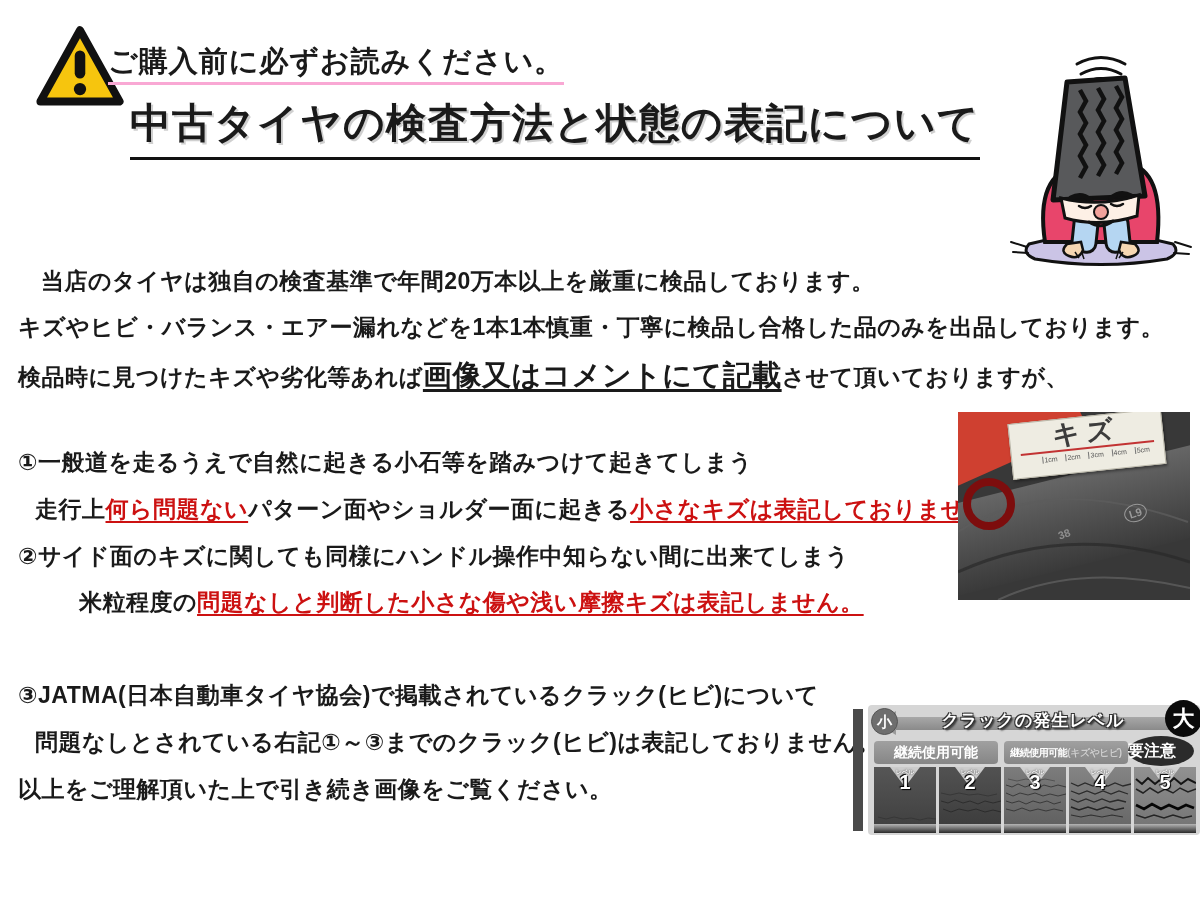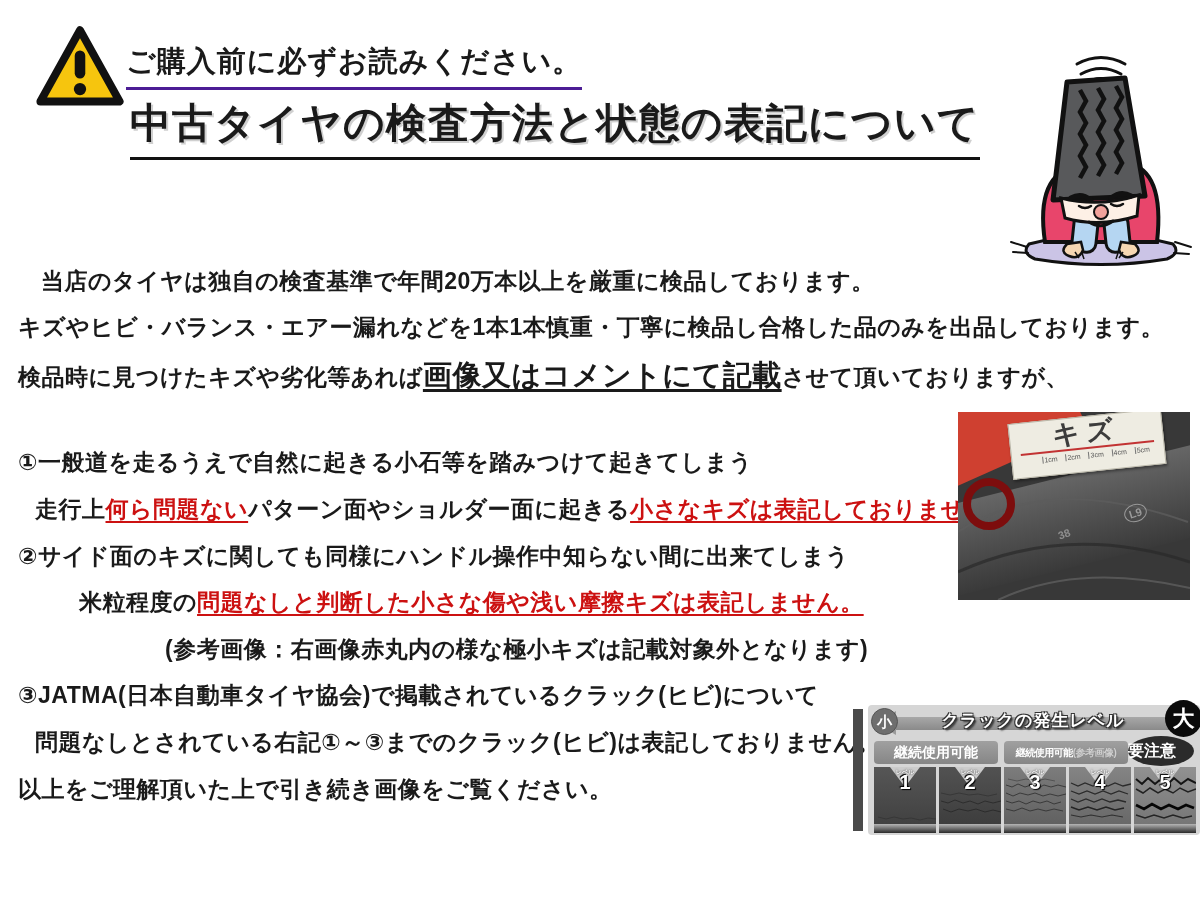--- a/index.html
+++ b/index.html
@@ -2,22 +2,22 @@
 <html><head>
 <meta charset="utf-8">
 <style>
   * { margin:0; padding:0; box-sizing:border-box; }
   html,body { width:1200px; height:900px; background:#ffffff; }
   body { font-family:"Liberation Sans","DejaVu Sans",sans-serif; color:#1a1a1a; position:relative; overflow:hidden; }
   .page { position:absolute; inset:0; background:#fff; }
 
   
   .warn-icon { position:absolute; left:36px; top:24px; width:88px; height:88px; }
-  .header-line { position:absolute; left:126px; top:42px; font-size:29px; font-weight:800; letter-spacing:1px; white-space:nowrap;
-                 border-bottom:3px solid #4c1d95; padding-bottom:5px; }
+  .header-line { position:absolute; left:108px; top:42px; font-size:29px; font-weight:800; letter-spacing:1px; white-space:nowrap;
+                 border-bottom:3px solid #f9a8d4; }
   .page-title { position:absolute; left:130px; top:96px; font-size:41px; font-weight:800; letter-spacing:1px; white-space:nowrap;
                 border-bottom:3px solid #111; padding-bottom:6px; text-shadow:2px 2px 0 rgba(170,170,170,0.55); }
 
   
   .tline { position:absolute; font-size:23px; font-weight:700; white-space:nowrap; letter-spacing:0.5px; }
   .red-u { color:#cc1111; text-decoration:underline; text-decoration-thickness:2px; text-underline-offset:4px; }
   .blk-u-big { font-size:29px; font-weight:700; text-decoration:underline; text-decoration-thickness:3px; text-underline-offset:4px; }
 
   
   .mascot { position:absolute; left:1005px; top:46px; width:192px; height:220px; }
@@ -130,23 +130,20 @@
   </div>
   <div class="tline" style="left:35px; top:494px;">
     <span>走行上</span><span class="red-u">何ら問題ない</span><span>パターン面やショルダー面に起きる</span><span class="red-u">小さなキズは表記しておりません。</span>
   </div>
   <div class="tline" style="left:18px; top:541px;">
     <span>②サイド面のキズに関しても同様にハンドル操作中知らない間に出来てしまう</span>
   </div>
   <div class="tline" style="left:35px; top:587px;margin-left:44px;">
     <span>米粒程度の</span><span class="red-u">問題なしと判断した小さな傷や浅い摩擦キズは表記しません。</span>
   </div>
-  <div class="tline" style="left:165px; top:634px;">
-    <span>(参考画像：右画像赤丸内の様な極小キズは記載対象外となります)</span>
-  </div>
   <div class="tline" style="left:18px; top:680px;">
     <span>③JATMA(日本自動車タイヤ協会)で掲載されているクラック(ヒビ)について</span>
   </div>
   <div class="tline" style="left:35px; top:727px;">
     <span>問題なしとされている右記①～③までのクラック(ヒビ)は表記しておりません。</span>
   </div>
   <div class="tline" style="left:18px; top:774px;">
     <span>以上をご理解頂いた上で引き続き画像をご覧ください。</span>
   </div>
 
@@ -177,21 +174,21 @@
   <div class="crack-bar"></div>
   <div class="crack-panel">
     <div class="cc-arrow-body"></div>
     <div class="cc-arrow-head"></div>
     <div class="cc-title">クラックの発生レベル</div>
     <div class="cc-small">小</div>
     <div class="cc-big">大</div>
 
     <div class="cc-label cc-label1">継続使用可能</div>
     <div class="cc-label cc-label2">
-      <span>継続使用可能</span><span class="ghost">(参考画像)</span>
+      <span>継続使用可能</span><span class="ghost">(キズやヒビ)</span>
     </div>
     <div class="cc-label3">要注意</div>
 
     <div class="cc-photo cc-p1">
       <svg class="cc-cracks" width="62" height="66">
         <path d="M4,50 l8,2 8,-2 9,2 8,-1 9,2 8,-2 8,1" fill="none" stroke="#222" stroke-width="1" opacity="0.4"></path>
       </svg>
       <div class="cc-rim"></div>
       <div class="cc-tri"></div>
       <div class="cc-lvl">レベル</div>

